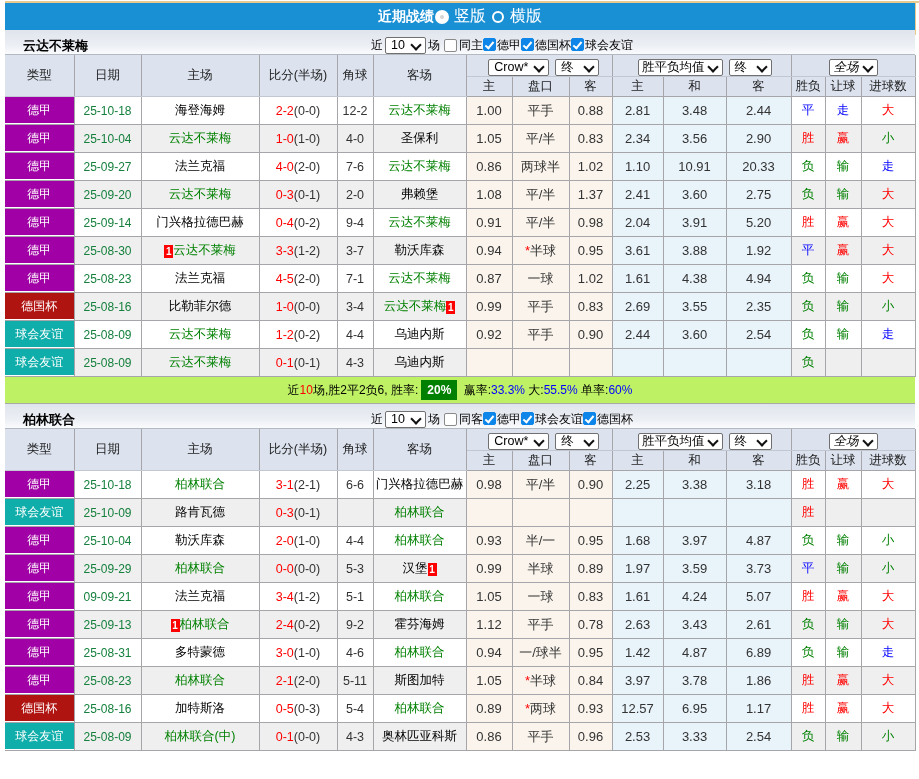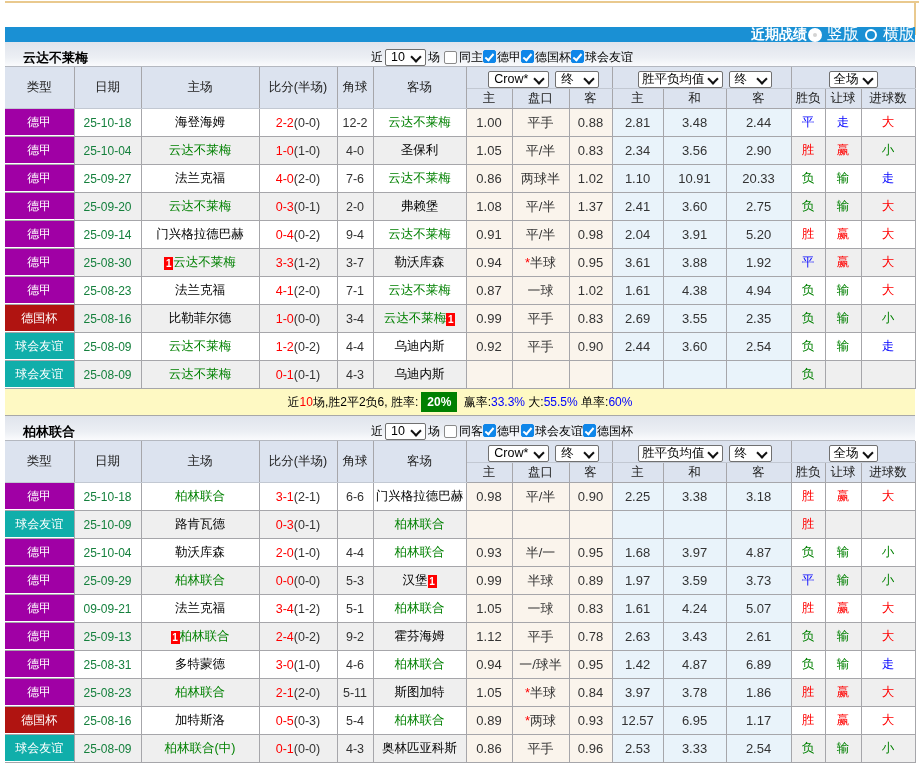--- a/index.html
+++ b/index.html
@@ -3,22 +3,22 @@
 <meta charset="utf-8">
 <style>
   * { margin:0; padding:0; box-sizing:content-box; }
   html,body { width:919px; height:779px; background:#fff; overflow:hidden;
     font-family:"Liberation Sans", sans-serif; }
   .top-line { margin:1px 0 0 5px; width:914px; height:2px; background:#e9c98e; }
   .right-line { position:absolute; left:914px; top:1px; width:2px; height:34px; background:#e9c98e; }
   .content { margin-left:5px; width:910px; position:relative; }
 
   
-  .topbar { height:15px; background:#1a90d4; color:#fff; display:flex;
-    align-items:center; justify-content:flex-end; font-size:0;margin-top:24px; }
+  .topbar { height:27px; background:#1a90d4; color:#fff; display:flex;
+    align-items:center; justify-content:center; font-size:0; }
   .topbar-title { font-size:14px; font-weight:bold; }
   .radio { display:inline-block; border-radius:50%; }
   .radio.checked { width:14px; height:14px; background:#fff; margin:0 5px 0 1px;
     position:relative; vertical-align:-3px; }
   .radio.checked::after { content:''; position:absolute; left:5px; top:5px; width:4px;
     height:4px; border-radius:50%; background:#d4d4d4; }
   .radio.unchecked { background:transparent; border:2.5px solid #fff; width:8px; height:8px;
     margin:0 6px 0 6px; vertical-align:-2px; }
   .radio-label { font-size:16px; }
 
@@ -62,42 +62,42 @@
   th { background:#dce3ef; color:#222; font-weight:normal; }
   tr.hdr1 th { font-size:0; }
   tr.hdr1 th.h-type, tr.hdr1 th.h-date, tr.hdr1 th.h-home, tr.hdr1 th.h-score,
   tr.hdr1 th.h-corner, tr.hdr1 th.h-away { font-size:12.5px; }
   tr.hdr1 th { height:21px; border-bottom-color:#c2c8d2; }
   tr.hdr1 .sel { top:2px; }
   .sel:has(.h-f1), .sel:has(.h-f2) { padding-right:24px; }
   .sel:has(.h-bk) { margin-left:12px; }
   .sel:has(.h-eu) { margin-left:10px; }
   .sel:has(.h-eu) { padding-right:17px; padding-left:3px; }
-  .sel:has(.h-sc) { padding-right:18px; padding-left:4px; }
+  .sel:has(.h-sc) { padding-right:18px; padding-left:4px;font-style:italic; }
   tr.hdr2 th { height:19px; }
   td { height:27px; padding:0; color:#333; }
   td.date { font-size:12px; color:#15803d; }
   tr.alt td { background:#efefef; }
   td.type { background:none !important; padding:0; }
   td.type .badge { height:26px; line-height:26px; margin:0 0 1px 0; color:#fff; font-size:12px; }
   td.asia { background:#faf4ec !important; }
   td.euro { background:#e9f3fa !important; }
   td.asia, td.euro { font-size:13px; }
   .green { color:#008000; }
   .red { color:#ff0000; }
   .blue { color:#0000ff; }
   .dark { color:#333; }
   .team { color:#000; }
   .card { display:inline-block; width:9px; height:13px; background:#f00; color:#fff;
     font-size:10px; font-weight:bold; line-height:13px; text-align:center;
     vertical-align:-1px; }
 
   
   .summary { height:26px; line-height:26px; text-align:center; font-size:12px; color:#000;
-    background:#fef9c3; }
+    background:#bef264; }
   .summary .badge-rate { background:#008000; color:#fff; font-weight:bold;
     padding:3px 6px; margin:0 3px; }
 </style>
 </head>
 <body>
 
 <div class="top-line"></div>
 <div class="right-line"></div>
 <div class="content">
 
@@ -286,21 +286,21 @@
               <td><span class="blue">平</span></td>
               <td><span class="red">赢</span></td>
               <td><span class="red">大</span></td>
             </tr>
             <tr>
               <td class="type">
                 <div class="badge" style="background: rgb(160, 0, 165);">德甲</div>
               </td>
               <td class="date">25-08-23</td>
               <td><span class="team">法兰克福</span></td>
-              <td><span class="red">4-1</span><span class="dark">(2-0)</span></td>
+              <td><span class="red">4-5</span><span class="dark">(2-0)</span></td>
               <td>7-1</td>
               <td><span class="green">云达不莱梅</span></td>
               <td class="asia">0.87</td>
               <td class="asia">一球</td>
               <td class="asia">1.02</td>
               <td class="euro">1.61</td>
               <td class="euro">4.38</td>
               <td class="euro">4.94</td>
               <td><span class="green">负</span></td>
               <td><span class="green">输</span></td>

